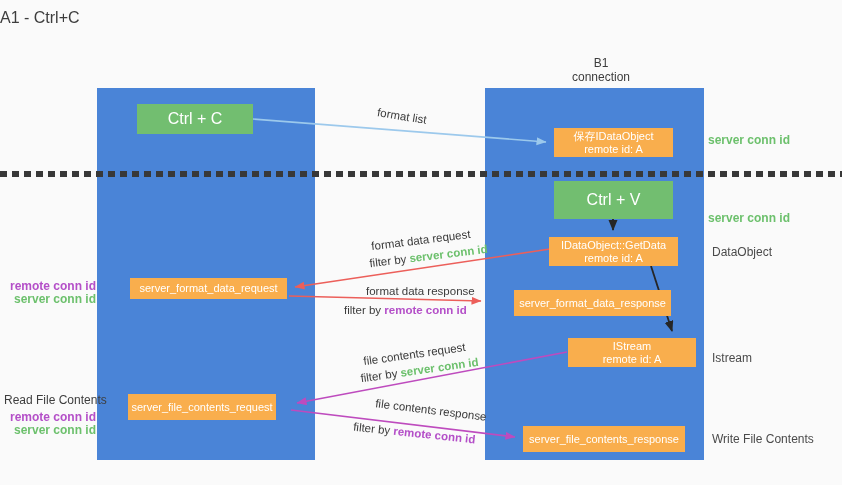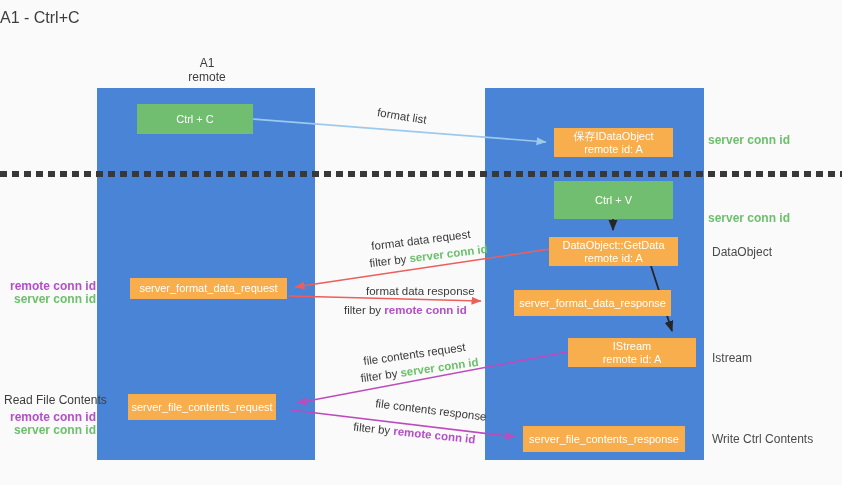--- a/index.html
+++ b/index.html
@@ -39,43 +39,43 @@
   .divider{
     position:absolute;left:0;top:171px;width:842px;height:6px;
     background:repeating-linear-gradient(to right,#383838 0 7px,transparent 7px 12px);
   }
   .arrows{position:absolute;left:0;top:0;pointer-events:none;}
   .node{
     position:absolute;display:flex;flex-direction:column;
     align-items:center;justify-content:center;
     color:#fff;text-align:center;white-space:nowrap;
   }
-  .node.green{background:var(--node-green);font-size:11px;}
+  .node.green{background:var(--node-green);font-size:16px;}
   .node.orange{background:var(--node-orange);font-size:11px;line-height:13px;}
   .side-label{position:absolute;font-size:12px;white-space:nowrap;color:var(--ink-soft);}
   .side-label.right-align{text-align:right;}
   .green-text{color:var(--text-green);font-weight:bold;}
   .purple-text{color:var(--text-purple);font-weight:bold;}
   .elabel{
     position:absolute;font-size:11.5px;color:#3B3B3B;white-space:nowrap;
     transform-origin:center center;
   }
 </style>
 </head>
 <body>
 
 <div class="canvas">
 
   <div class="title">
     <div>A1 - Ctrl+C</div>
   </div>
 
-  <div class="lane-header" style="left:157px;top:56px;">
-    <div>A1</div>
-    <div>remote</div>
+  <div class="lane-header" style="left:551px;top:56px;">
+    <div>B1</div>
+    <div>connection</div>
   </div>
 
   <div class="lane lane-left"></div>
   <div class="lane lane-right"></div>
 
   <div class="divider"></div>
 
   <svg class="arrows" width="842" height="485" viewBox="0 0 842 485">
     <defs>
       <marker id="m-blue" markerUnits="userSpaceOnUse" markerWidth="12" markerHeight="10" refX="9.5" refY="4" orient="auto">
@@ -107,21 +107,21 @@
   <div class="node orange" style="left:554px;top:128px;width:119px;height:29px;">
     <div>保存IDataObject</div>
     <div>remote id: A</div>
   </div>
 
   <div class="node green" style="left:554px;top:181px;width:119px;height:38px;">
     <div>Ctrl + V</div>
   </div>
 
   <div class="node orange" style="left:549px;top:237px;width:129px;height:29px;">
-    <div>DataObject::GetData</div>
+    <div>IDataObject::GetData</div>
     <div>remote id: A</div>
   </div>
 
   <div class="node orange" style="left:130px;top:278px;width:157px;height:21px;">
     <div>server_format_data_request</div>
   </div>
 
   <div class="node orange" style="left:514px;top:290px;width:157px;height:26px;">
     <div>server_format_data_response</div>
   </div>
@@ -136,21 +136,21 @@
   </div>
 
   <div class="node orange" style="left:523px;top:426px;width:162px;height:26px;">
     <div>server_file_contents_response</div>
   </div>
 
   <div class="side-label green-text" style="left:708px;top:133px;">server conn id</div>
   <div class="side-label green-text" style="left:708px;top:211px;">server conn id</div>
   <div class="side-label" style="left:712px;top:245px;">DataObject</div>
   <div class="side-label" style="left:712px;top:351px;">Istream</div>
-  <div class="side-label" style="left:712px;top:432px;">Write Ctrl Contents</div>
+  <div class="side-label" style="left:712px;top:432px;">Write File Contents</div>
 
   <div class="side-label right-align purple-text" style="left:8px;top:279px;width:88px;">remote conn id</div>
   <div class="side-label right-align green-text" style="left:8px;top:292px;width:88px;">server conn id</div>
 
   <div class="side-label right-align" style="left:4px;top:393px;width:92px;color:var(--ink);">Read File Contents</div>
   <div class="side-label right-align purple-text" style="left:4px;top:410px;width:92px;">remote conn id</div>
   <div class="side-label right-align green-text" style="left:4px;top:423px;width:92px;">server conn id</div>
 
   <div class="elabel" style="left:377px;top:110px;transform:rotate(9deg);">format list</div>
 

